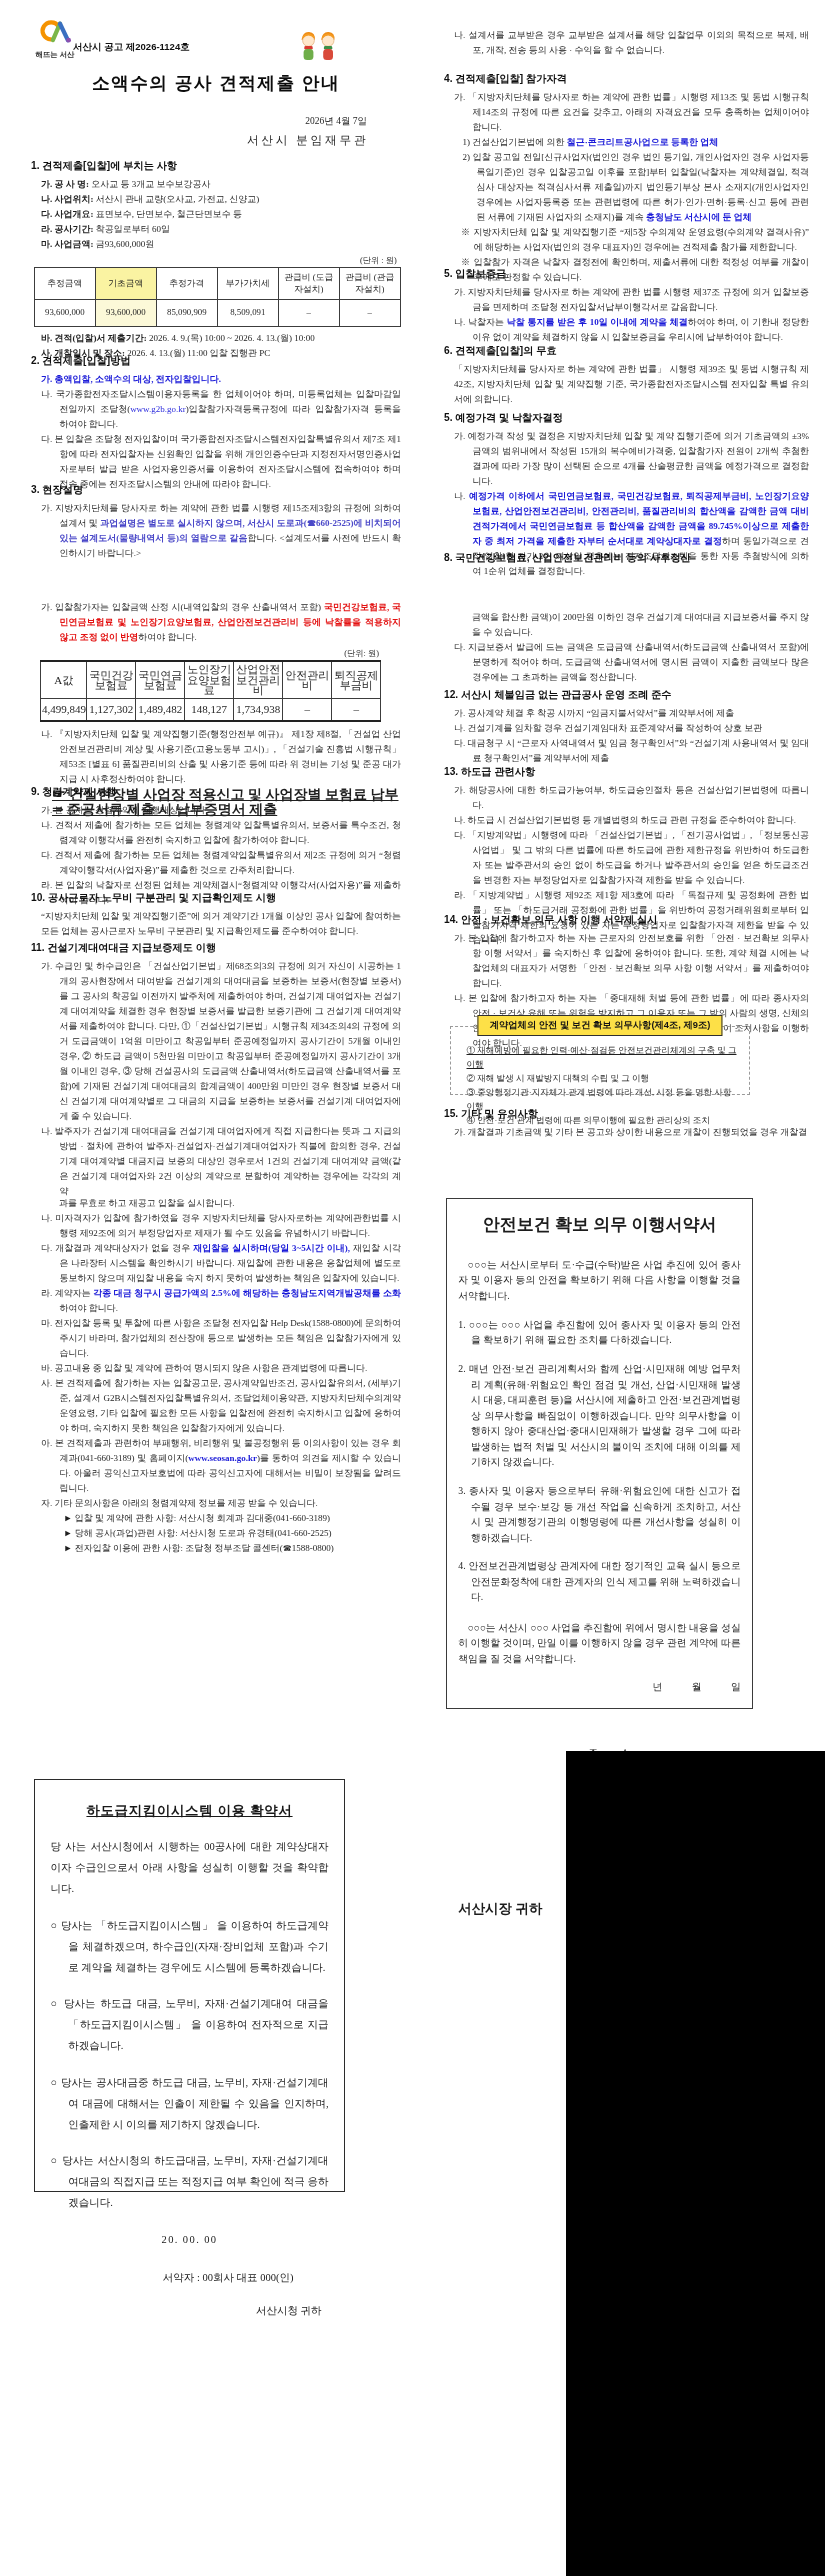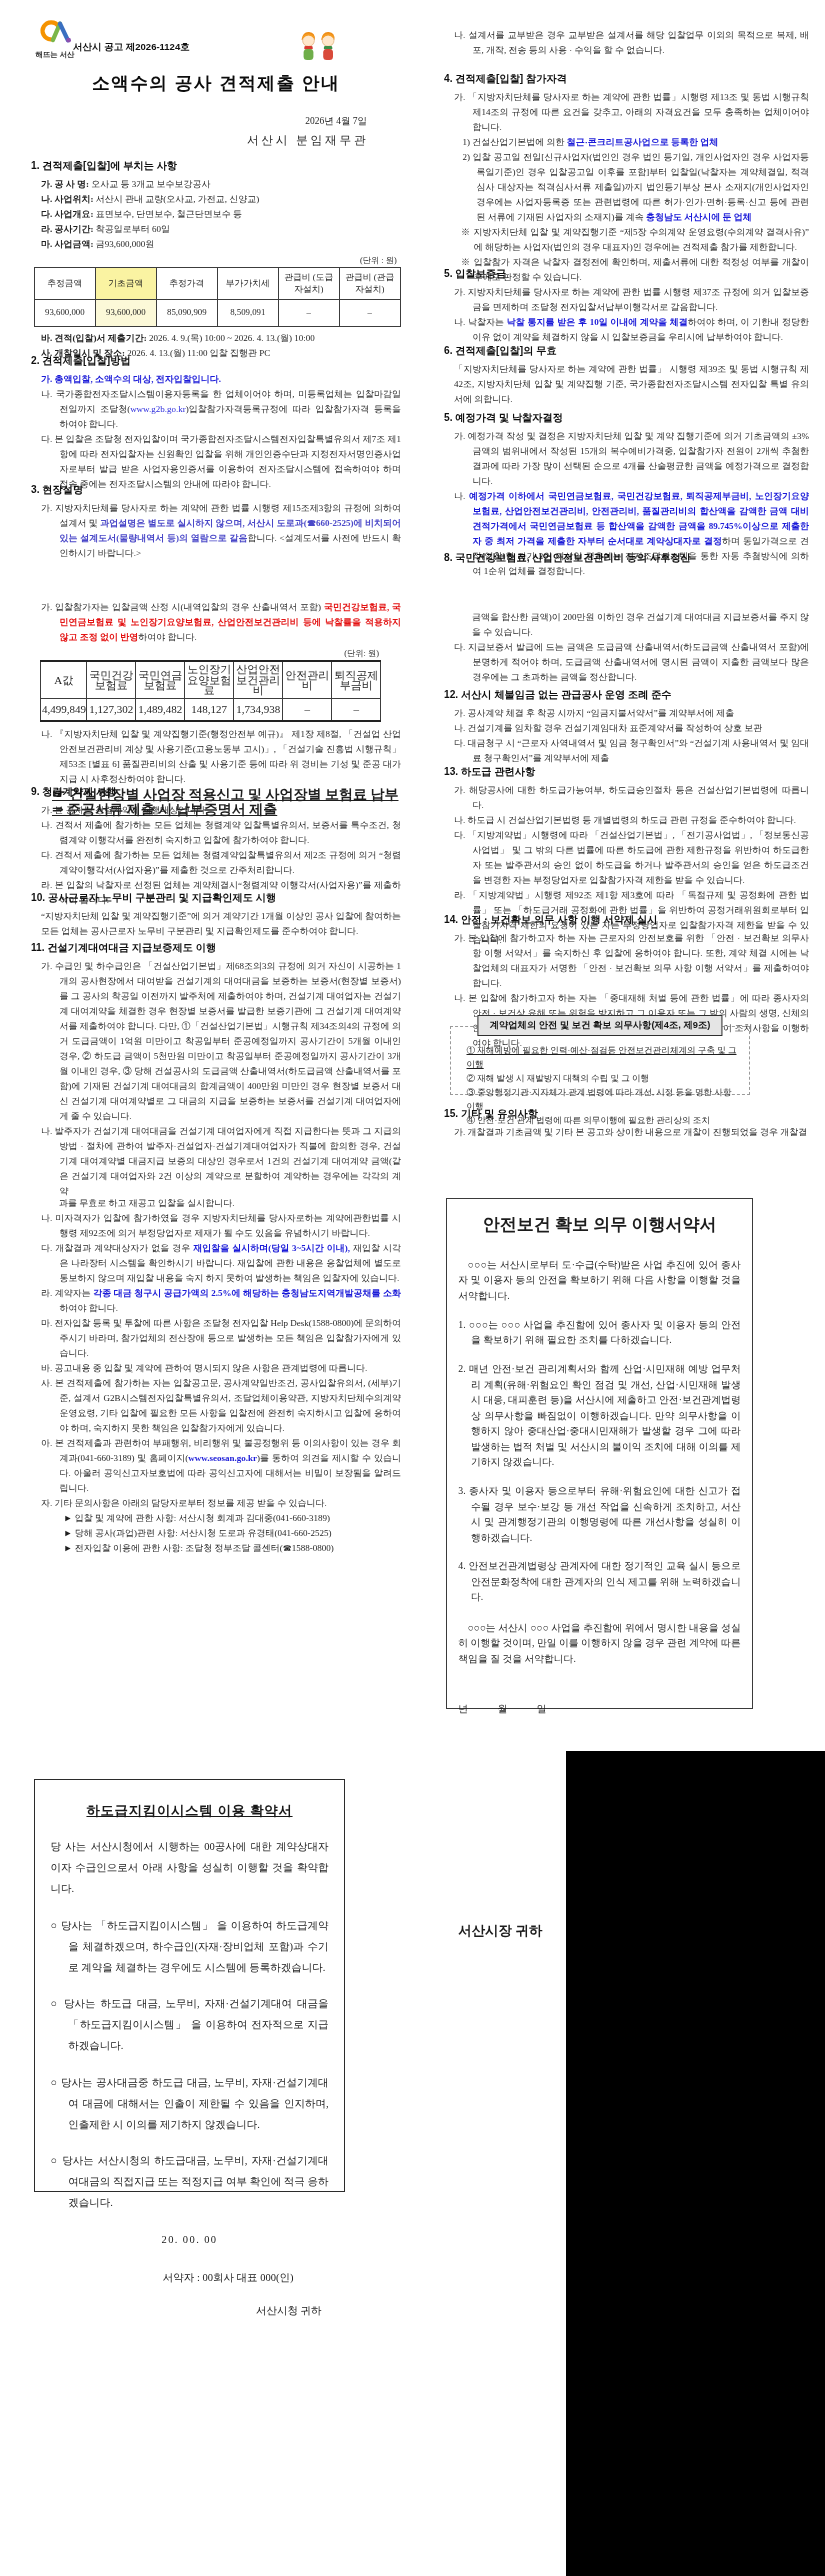--- a/index.html
+++ b/index.html
@@ -53,32 +53,32 @@
       text-decoration:underline;letter-spacing:0.7px;margin:1.4px 0 0;}
   .box1 p{font-size:10.5px;line-height:21px;text-align:justify;color:#191919;}
   .box1 .intro{margin:15.5px 0 0;}
   .box1 .it{margin:15.5px 0 0;padding-left:17.7px;text-indent:-17.7px;}
   .box1 .dt{margin:15.5px 0 0;text-align:center;letter-spacing:1.4px;}
   .box1 .sg{margin:17px 0 0;text-align:right;padding-right:35px;}
   .box1 .rc{margin:12.7px 0 0;text-align:right;padding-right:7px;}
   .dbox{position:absolute;left:450px;top:1026px;width:300px;height:69px;border:1.1px dashed #9a9a9a;
       box-sizing:border-box;padding:16.3px 7px 0 15.5px;}
   .dbox .dtitle{position:absolute;top:-12px;left:50%;transform:translateX(-50%);white-space:nowrap;
-      background:#e5e5e5;border:1.4px solid #2f2f2f;padding:2.8px 11.3px;
+      background:#fde047;border:1.4px solid #2f2f2f;padding:2.8px 11.3px;
       font-family:"Liberation Sans",sans-serif;font-weight:bold;font-size:9.3px;color:#141414;}
   .dbox p{font-size:8.6px;line-height:14px;}
   .dbox p.u{text-decoration:underline;}
   .box2{position:absolute;left:446px;top:1198px;width:307px;height:511px;border:1.4px solid #3a3a3a;
       box-sizing:border-box;padding:17px 11.3px 0;}
   .box2 .bt{font-family:Liberation Serif, serif;font-size:17px;font-weight:bold;text-align:center;margin:1.4px 0 0;}
   .box2 p{font-size:9.8px;line-height:15.5px;text-align:justify;color:#1c1c1c;}
   .box2 .intro{margin:24px 0 0;text-indent:9.2px;}
   .box2 .it{margin:13.4px 0 0;padding-left:12.7px;text-indent:-12.7px;}
   .box2 .cl{margin:15px 0 0;text-indent:9.2px;}
-  .box2 .dt{margin:35px 0 0;text-align:left;white-space:pre;}
+  .box2 .dt{margin:13px 0 0;text-align:right;white-space:pre;}
   .box2 .fld{margin:20px 0 0 130px;line-height:15px;white-space:pre;font-size:10px;text-align:left;}
   .box2 .rc{margin:20px 0 0;font-family:"Liberation Sans",sans-serif;font-size:13.4px;font-weight:bold;}
   .blackout{position:absolute;left:566px;top:1751px;width:259px;height:825px;background:#000;}
 </style>
 </head>
 <body>
 
 <div class="page">
 
   <div class="logo">
@@ -226,21 +226,21 @@
 
   <div class="lcol" style="top:1196px">
     <p class="plain" style="margin-left:28px">과를 무효로 하고 재공고 입찰을 실시합니다.</p>
     <p class="li">나. 미자격자가 입찰에 참가하였을 경우 지방자치단체를 당사자로하는 계약에관한법률 시행령 제92조에 의거 부정당업자로 제재가 될 수도 있음을 유념하시기 바랍니다.</p>
     <p class="li"><span>다. 개찰결과 계약대상자가 없을 경우 </span><span class="em-blue">재입찰을 실시하며(당일 3~5시간 이내),</span><span> 재입찰 시각은 나라장터 시스템을 확인하시기 바랍니다. 재입찰에 관한 내용은 응찰업체에 별도로 통보하지 않으며 재입찰 내용을 숙지 하지 못하여 발생하는 책임은 입찰자에 있습니다.</span></p>
     <p class="li"><span>라. 계약자는 </span><span class="em-blue">각종 대금 청구시 공급가액의 2.5%에 해당하는 충청남도지역개발공채를 소화</span><span>하여야 합니다.</span></p>
     <p class="li">마. 전자입찰 등록 및 투찰에 따른 사항은 조달청 전자입찰 Help Desk(1588-0800)에 문의하여 주시기 바라며, 참가업체의 전산장애 등으로 발생하는 모든 책임은 입찰참가자에게 있습니다.</p>
     <p class="li">바. 공고내용 중 입찰 및 계약에 관하여 명시되지 않은 사항은 관계법령에 따릅니다.</p>
     <p class="li">사. 본 견적제출에 참가하는 자는 입찰공고문, 공사계약일반조건, 공사입찰유의서, (세부)기준, 설계서 G2B시스템전자입찰특별유의서, 조달업체이용약관, 지방자치단체수의계약운영요령, 기타 입찰에 필요한 모든 사항을 입찰전에 완전히 숙지하시고 입찰에 응하여야 하며, 숙지하지 못한 책임은 입찰참가자에게 있습니다.</p>
     <p class="li"><span>아. 본 견적제출과 관련하여 부패행위, 비리행위 및 불공정행위 등 이의사항이 있는 경우 회계과(041-660-3189) 및 홈페이지(</span><span class="em-blue">www.seosan.go.kr</span><span>)를 통하여 의견을 제시할 수 있습니다. 아울러 공익신고자보호법에 따라 공익신고자에 대해서는 비밀이 보장됨을 알려드립니다.</span></p>
-    <p class="li">자. 기타 문의사항은 아래의 담당자로부터 정보를 제공 받을 수 있습니다.</p>
+    <p class="li">자. 기타 문의사항은 아래의 청렴계약제 정보를 제공 받을 수 있습니다.</p>
     <p class="arrow">► 입찰 및 계약에 관한 사항: 서산시청 회계과 김대중(041-660-3189)</p>
     <p class="arrow">► 당해 공사(과업)관련 사항: 서산시청 도로과 유경태(041-660-2525)</p>
     <p class="arrow">► 전자입찰 이용에 관한 사항: 조달청 정부조달 콜센터(☎1588-0800)</p>
   </div>
 
   <div class="box1">
     <p class="bt">하도급지킴이시스템 이용 확약서</p>
     <p class="intro">당 사는 서산시청에서 시행하는 00공사에 대한 계약상대자이자 수급인으로서 아래 사항을 성실히 이행할 것을 확약합니다.</p>
     <p class="it">○ 당사는 「하도급지킴이시스템」 을 이용하여 하도급계약을 체결하겠으며, 하수급인(자재·장비업체 포함)과 수기로 계약을 체결하는 경우에도 시스템에 등록하겠습니다.</p>
     <p class="it">○ 당사는 하도급 대금, 노무비, 자재·건설기계대여 대금을 「하도급지킴이시스템」 을 이용하여 전자적으로 지급하겠습니다.</p>

